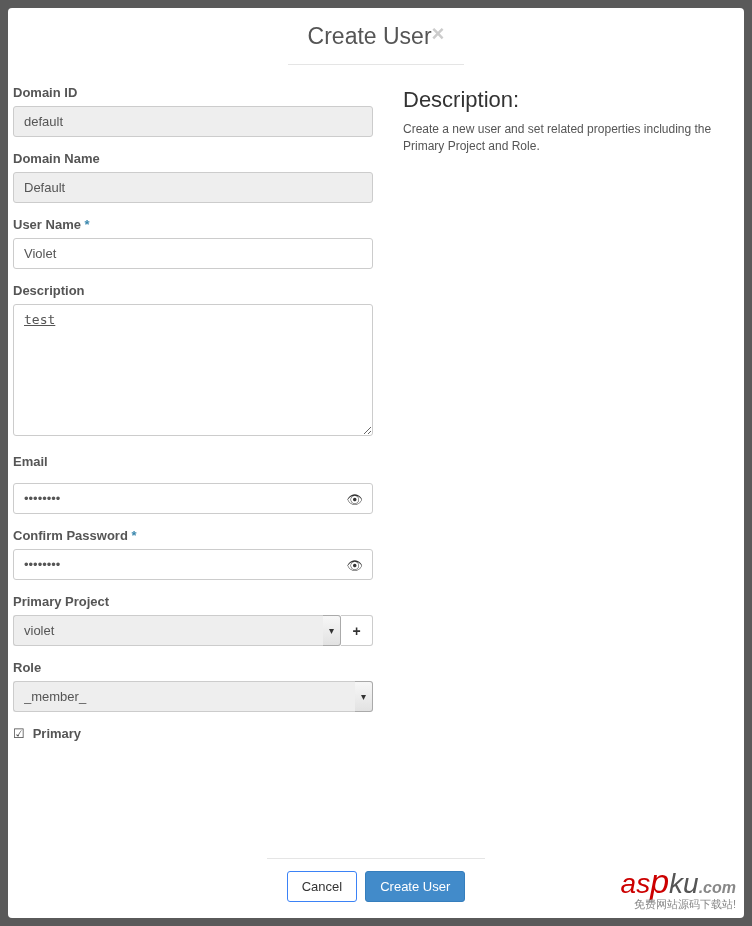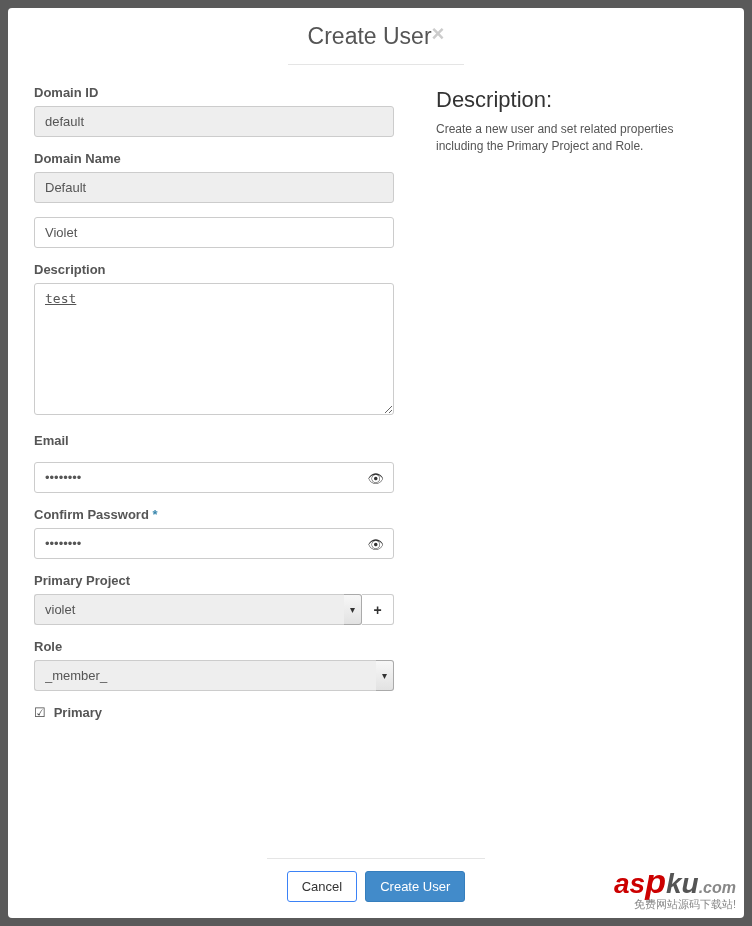--- a/index.html
+++ b/index.html
@@ -36,24 +36,24 @@
 .close-btn {
   font-size: 22px;
   color: #ccc;
   background: none;
   border: none;
   cursor: pointer;
   line-height: 1;
   font-weight: bold;
 }
 .modal-body {
-  padding: 20px 20px 10px 26px;
+  padding: 20px 20px 10px 5px;
   flex: 1;
   display: flex;
-  gap: 42px;
+  gap: 30px;
   overflow: auto;
 }
 .form-col { flex: 0 0 360px; }
 .desc-col { flex: 1; padding-top: 2px; }
 .desc-title { font-size: 22px; font-weight: 400; color: #333; margin-bottom: 8px; }
 .desc-text { font-size: 12px; color: #555; line-height: 1.45; }
 .form-group { margin-bottom: 14px; }
 .form-label {
   display: block;
   font-size: 13px;
@@ -140,21 +140,21 @@
   border-color: #357ebd;
   color: #fff;
 }
 .watermark {
   position: absolute;
   right: 8px;
   bottom: 6px;
   font-family: Arial, sans-serif;
   pointer-events: none;
 }
-.watermark .big { font-size: 28px; font-weight: bold; font-style: italic; margin-top: 10px; }
+.watermark .big { font-size: 28px; font-weight: normal; font-style: italic; margin-top: 10px; }
 .watermark .a { color: #c00; }
 .watermark .s { color: #c00; }
 .watermark .p { color: #c00; font-size: 34px; }
 .watermark .k { color: #555; }
 .watermark .u { color: #555; }
 .watermark .dom { color: #888; font-size: 16px; font-style: italic; font-weight: bold; }
 .watermark .sub { font-size: 11px; color: #888; display: block; text-align: right; margin-top: -4px; }
 </style>
 </head>
 <body>
@@ -172,20 +172,21 @@
         <label class="form-label">Domain ID</label>
         <input class="form-control" readonly="" value="default" style="">
       </div>
 
       <div class="form-group">
         <label class="form-label">Domain Name</label>
         <input class="form-control" readonly="" value="Default" style="">
       </div>
 
       <div class="form-group">
+        <label class="form-label"><span>User Name</span> <span class="required-star">*</span></label>
         <input class="form-control" value="Violet" style="">
       </div>
 
       <div class="form-group">
         <label class="form-label">Description</label>
         <textarea class="form-control" style="">test</textarea>
       </div>
 
       <div class="form-group">
         <label class="form-label">Email</label>

